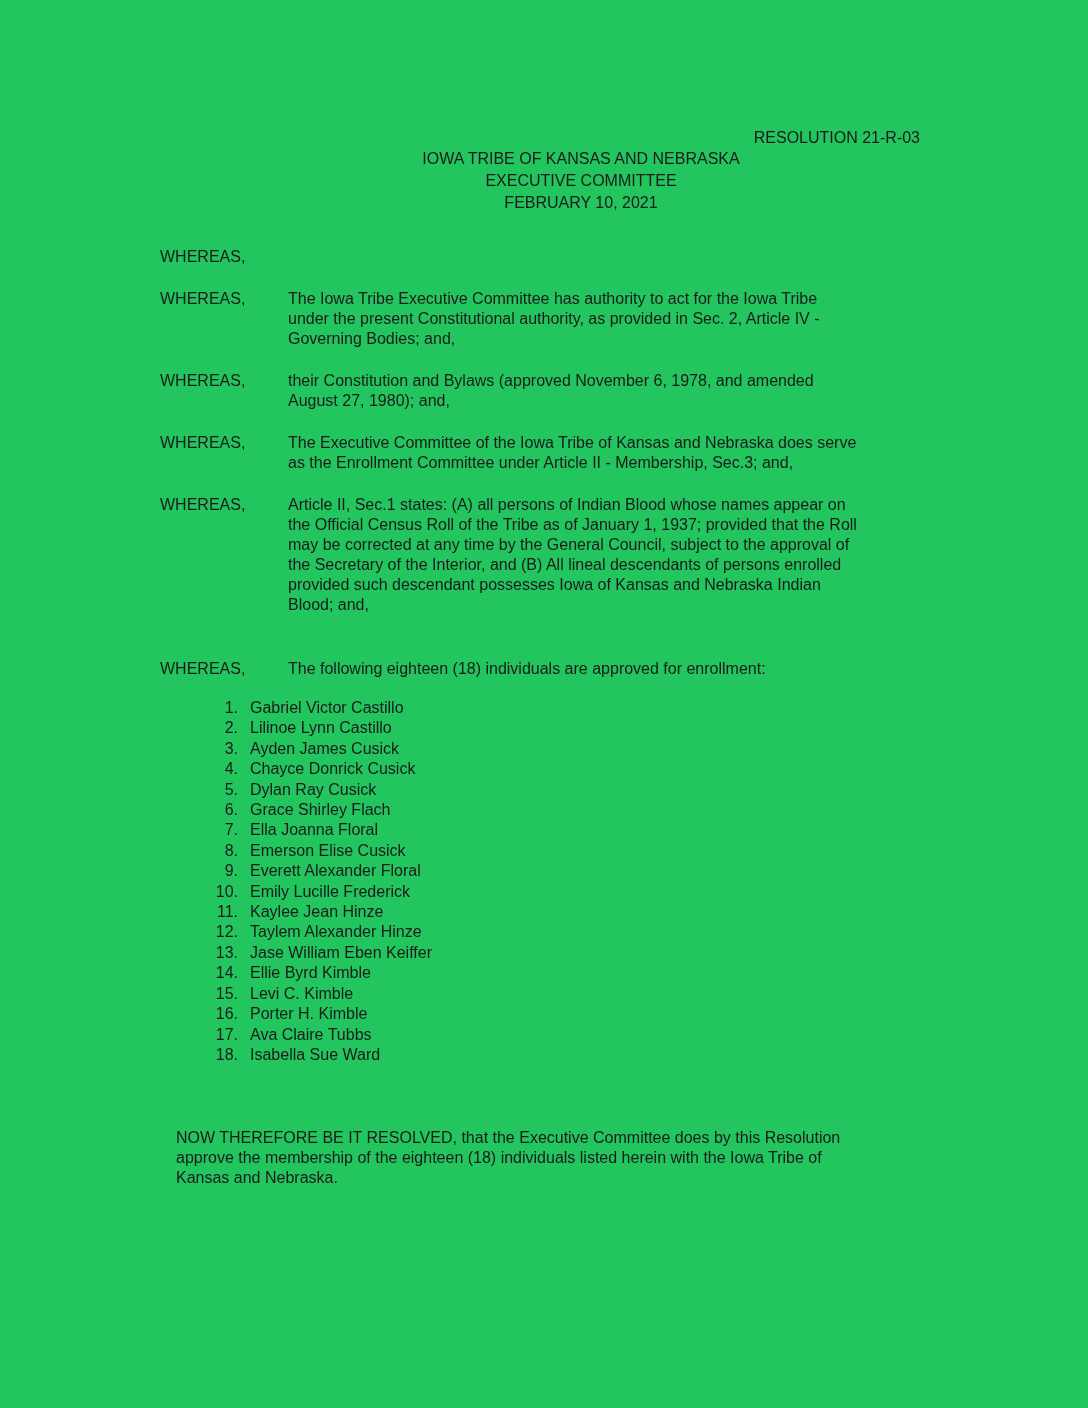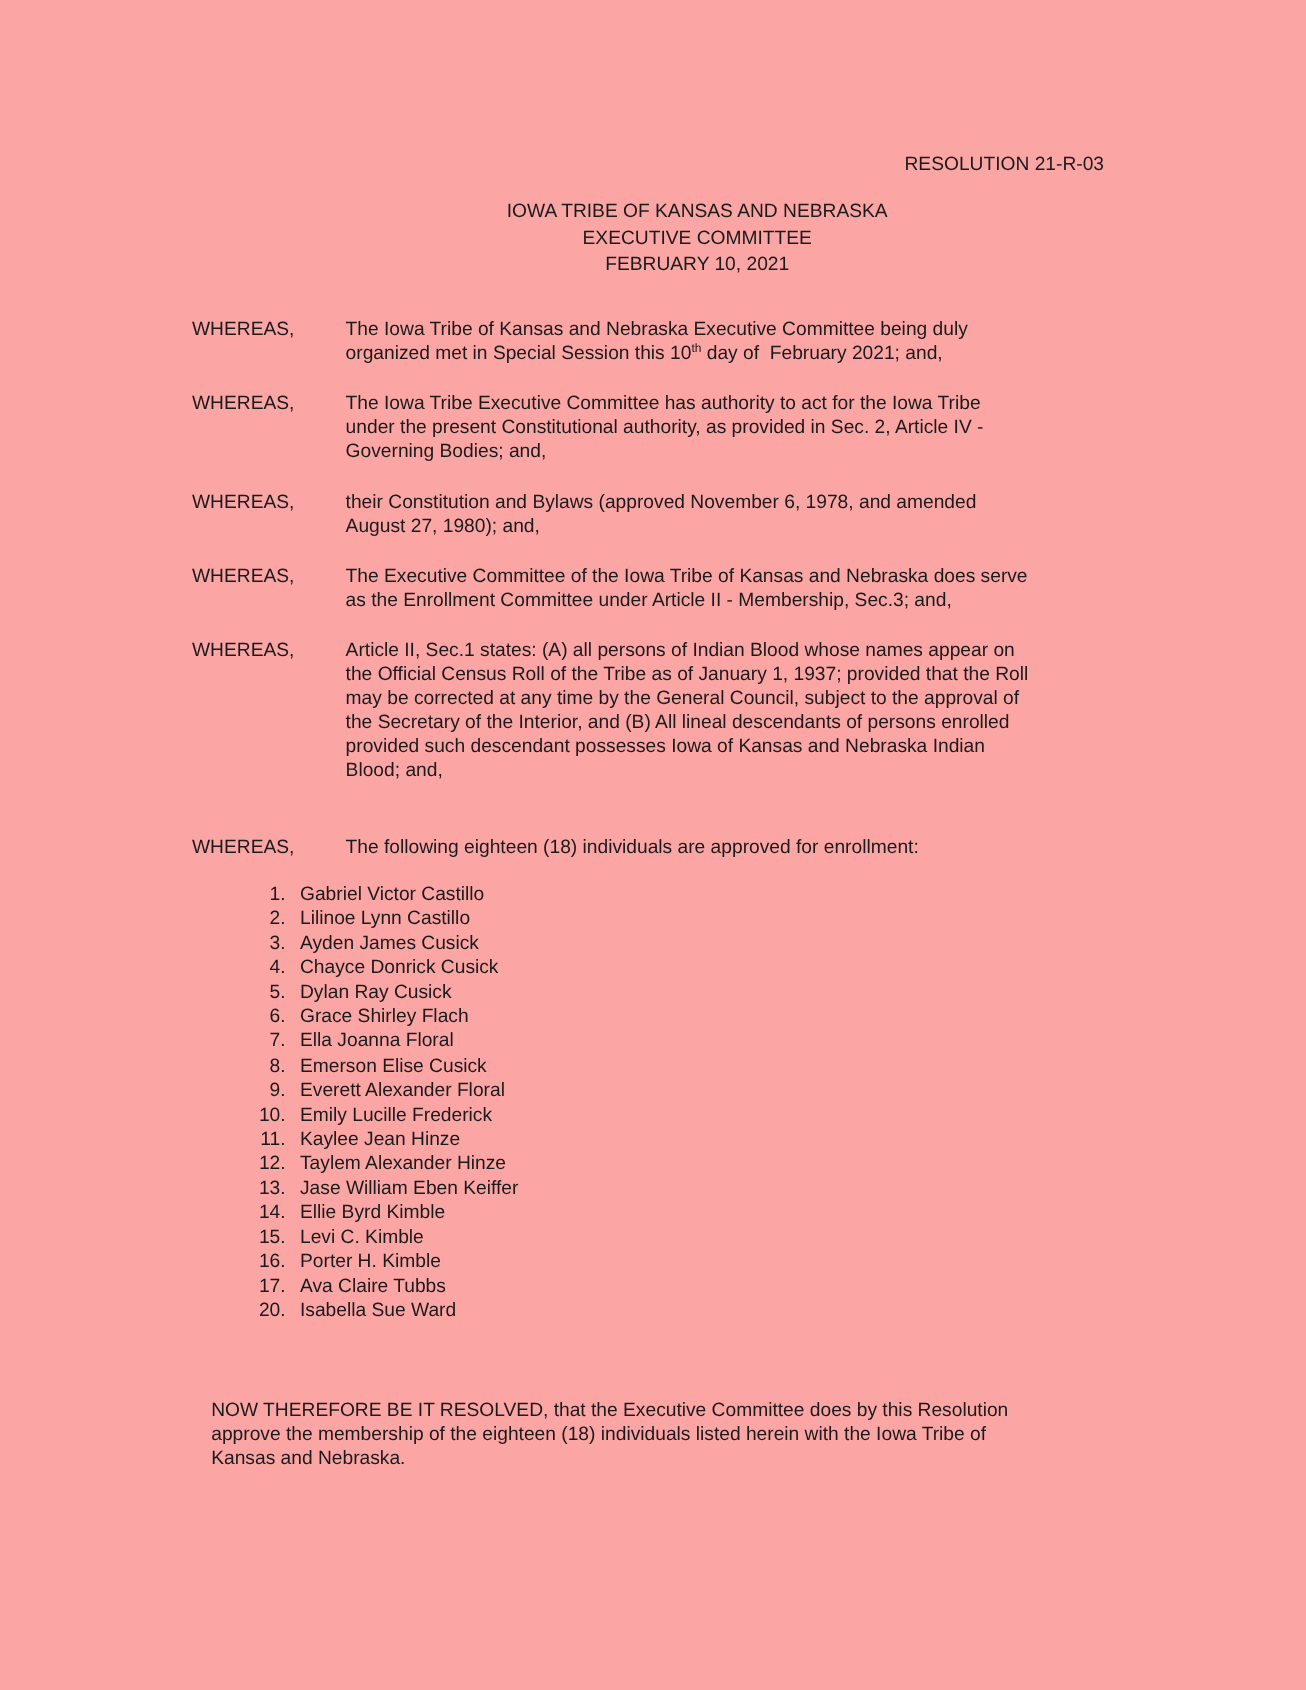--- a/index.html
+++ b/index.html
@@ -1,30 +1,30 @@
 <!DOCTYPE html>
 <html><head>
 <meta charset="utf-8">
 <style>
   html, body { margin: 0; padding: 0; background: #ffffff; }
   .page {
     position: relative;
     width: 1088px;
     height: 1408px;
     box-sizing: border-box;
-    background: #fca5a5;
+    background: #22c55e;
     padding: 128px 160px 0 160px;
     font-family: "Liberation Sans", "DejaVu Sans", sans-serif;
     font-size: 16px;
     line-height: 20px;
     color: #1b1b1b;
     overflow: hidden;
   }
   .res-num { text-align: right; padding-right: 8px; }
-  .title-block { text-align: center; line-height: 22px; margin-top: 18px; position: relative; left: 37px; }
+  .title-block { text-align: center; line-height: 22px; position: relative; left: 37px; }
   #whereas-section { margin-top: 33px; }
   .clause { display: flex; margin-bottom: 22px; }
   .clause:nth-child(5) { margin-bottom: 44px; }
   .clause:nth-child(6) { margin-bottom: 19px; }
   .clause-label { flex: 0 0 128px; width: 128px; }
   .clause-body { width: 640px; }
   .tline { white-space: pre; }
   sup.ord { font-size: 10px; line-height: 0; vertical-align: 6px; letter-spacing: 0; }
   #enrollee-list { margin: 0; }
   .enrollee { display: flex; line-height: 20.4px; }
@@ -41,24 +41,20 @@
 
   <div class="title-block">
     <div>IOWA TRIBE OF KANSAS AND NEBRASKA</div>
     <div>EXECUTIVE COMMITTEE</div>
     <div>FEBRUARY 10, 2021</div>
   </div>
 
   <div id="whereas-section">
   <div class="clause">
     <div class="clause-label">WHEREAS,</div>
-    <div class="clause-body">
-          <div class="tline">The Iowa Tribe of Kansas and Nebraska Executive Committee being duly</div>
-          <div class="tline"><span>organized met in Special Session this 10</span><sup class="ord">th</sup><span> day of  February 2021; and,</span></div>
-        </div>
   </div>
 
   <div class="clause">
     <div class="clause-label">WHEREAS,</div>
     <div class="clause-body">
           <div class="tline">The Iowa Tribe Executive Committee has authority to act for the Iowa Tribe</div>
           <div class="tline">under the present Constitutional authority, as provided in Sec. 2, Article IV -</div>
           <div class="tline">Governing Bodies; and,</div>
         </div>
   </div>
@@ -179,21 +175,21 @@
     <div class="enrollee-num">16.</div>
     <div class="enrollee-name">Porter H. Kimble</div>
   </div>
 
   <div class="enrollee">
     <div class="enrollee-num">17.</div>
     <div class="enrollee-name">Ava Claire Tubbs</div>
   </div>
 
   <div class="enrollee">
-    <div class="enrollee-num">20.</div>
+    <div class="enrollee-num">18.</div>
     <div class="enrollee-name">Isabella Sue Ward</div>
   </div>
 </div>
 
   <div id="resolved-paragraph">
       <div class="tline">NOW THEREFORE BE IT RESOLVED, that the Executive Committee does by this Resolution</div>
       <div class="tline">approve the membership of the eighteen (18) individuals listed herein with the Iowa Tribe of</div>
       <div class="tline">Kansas and Nebraska.</div>
     </div>
 

